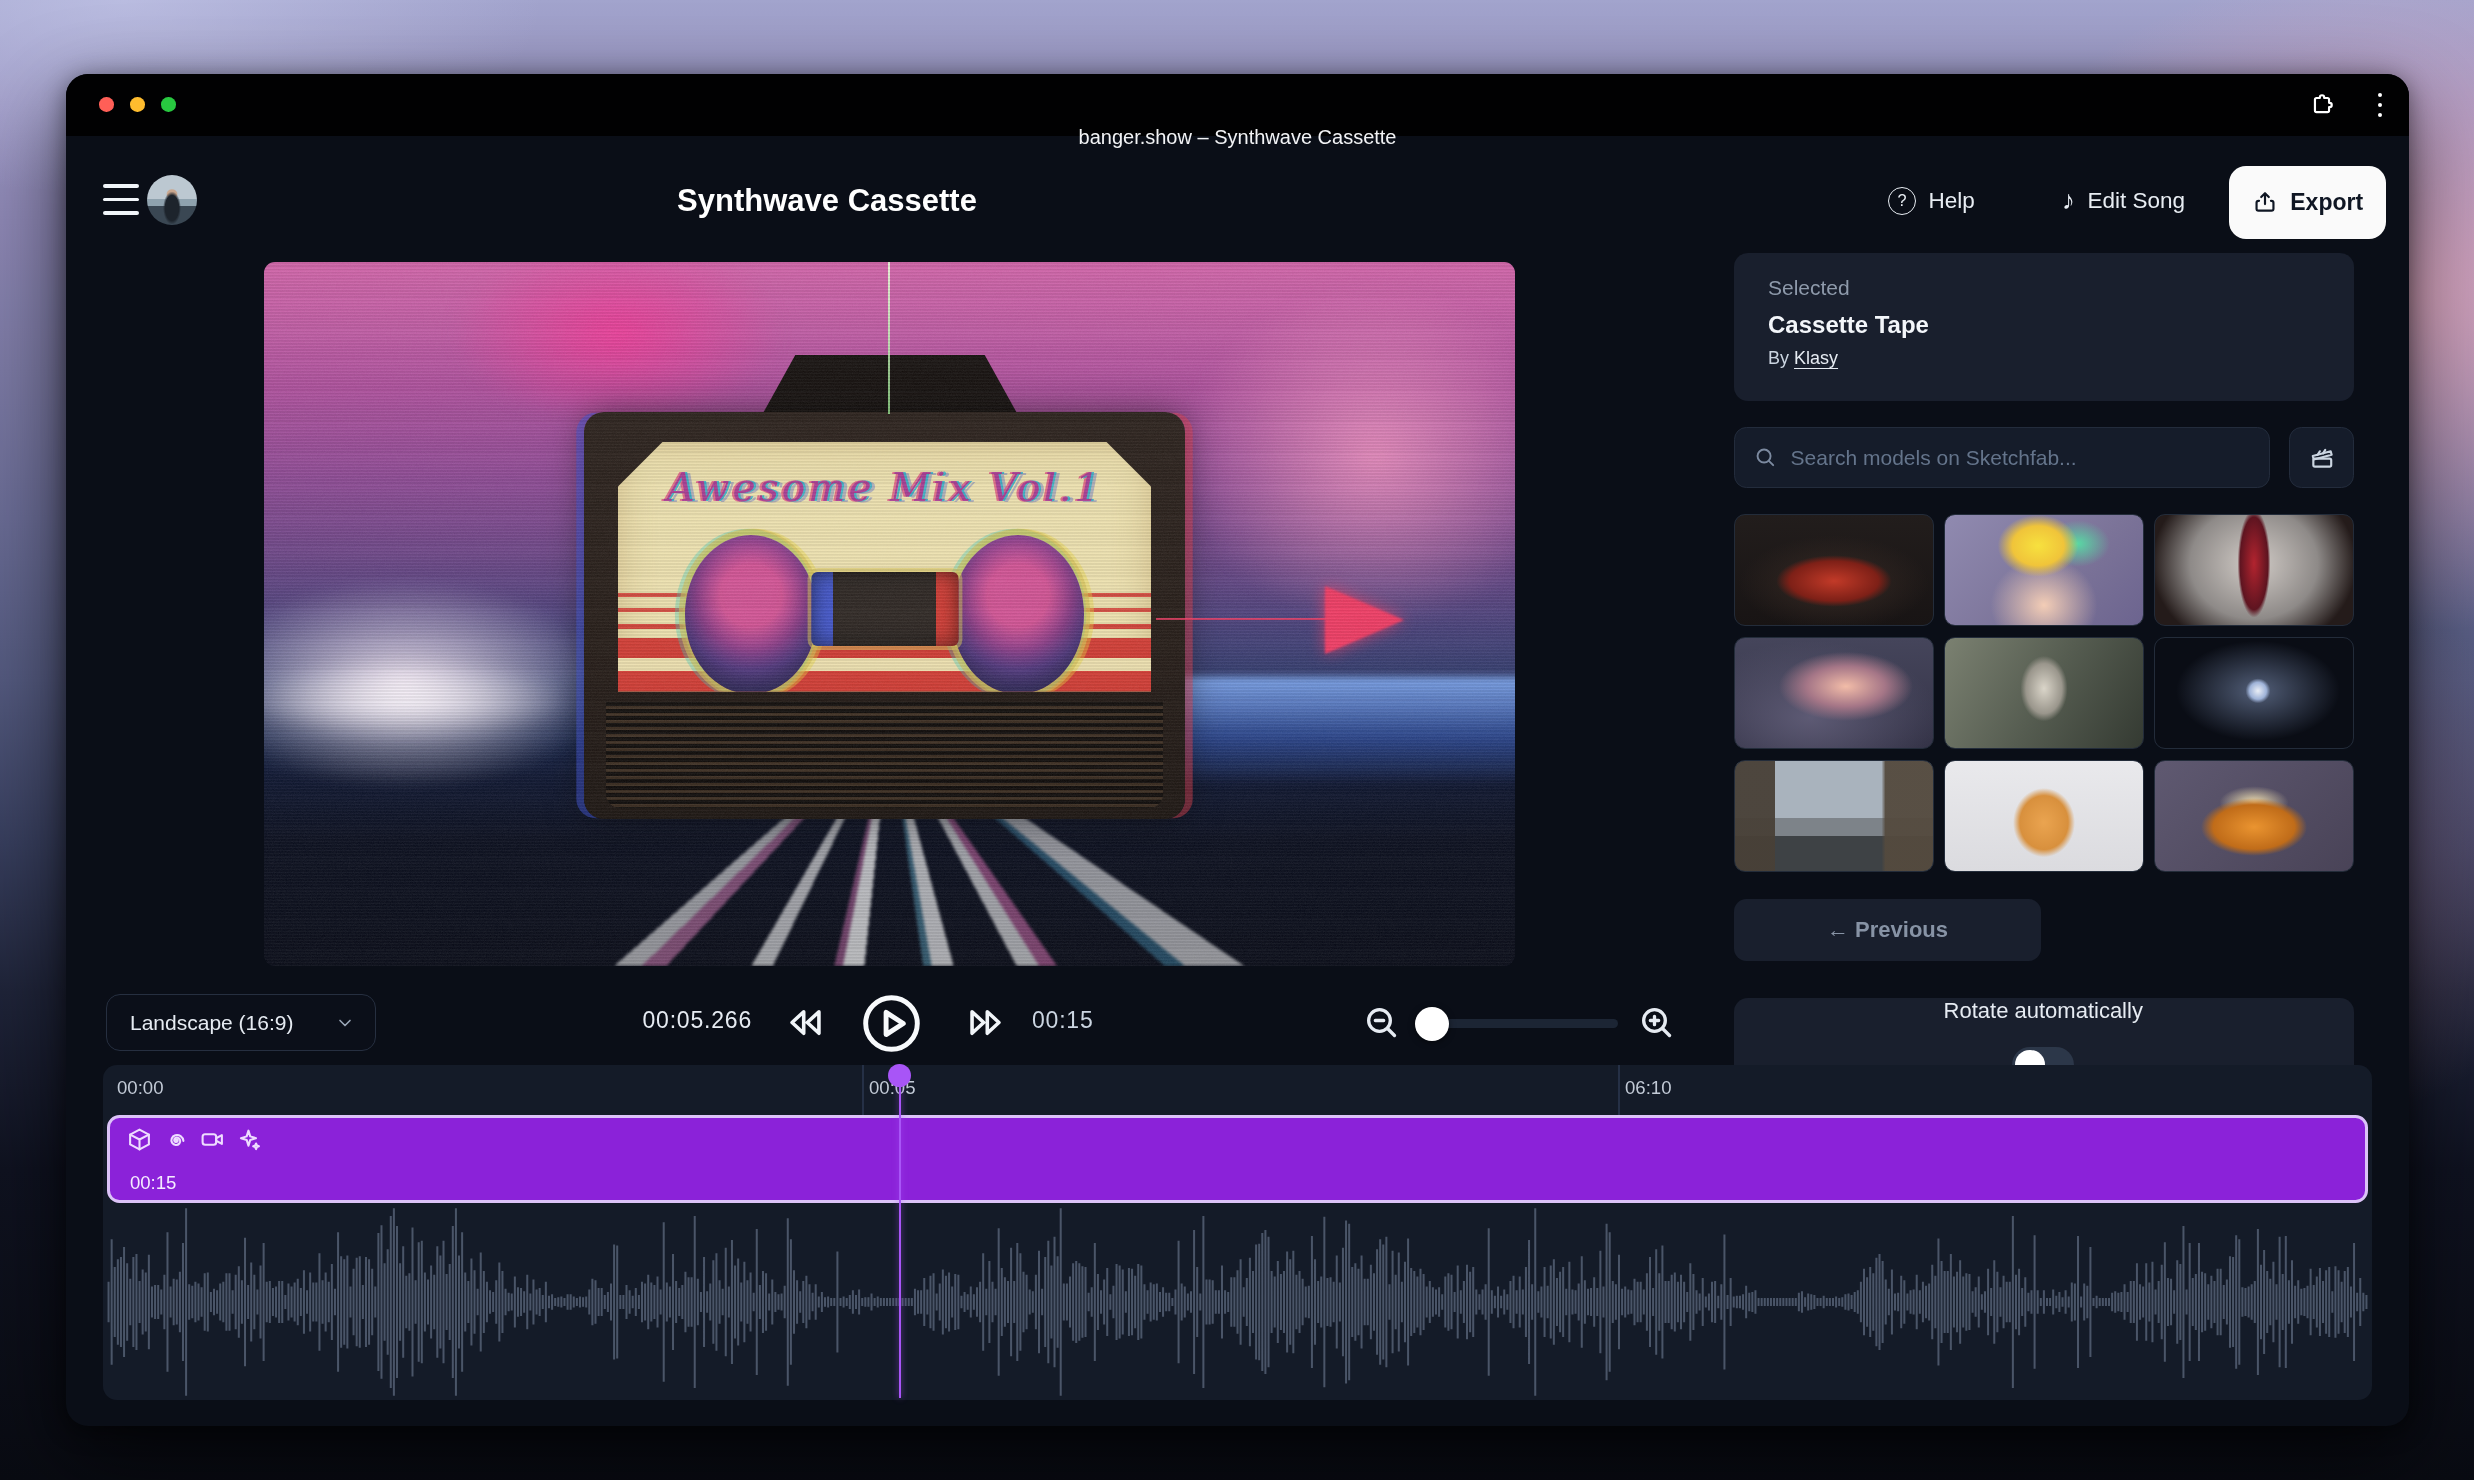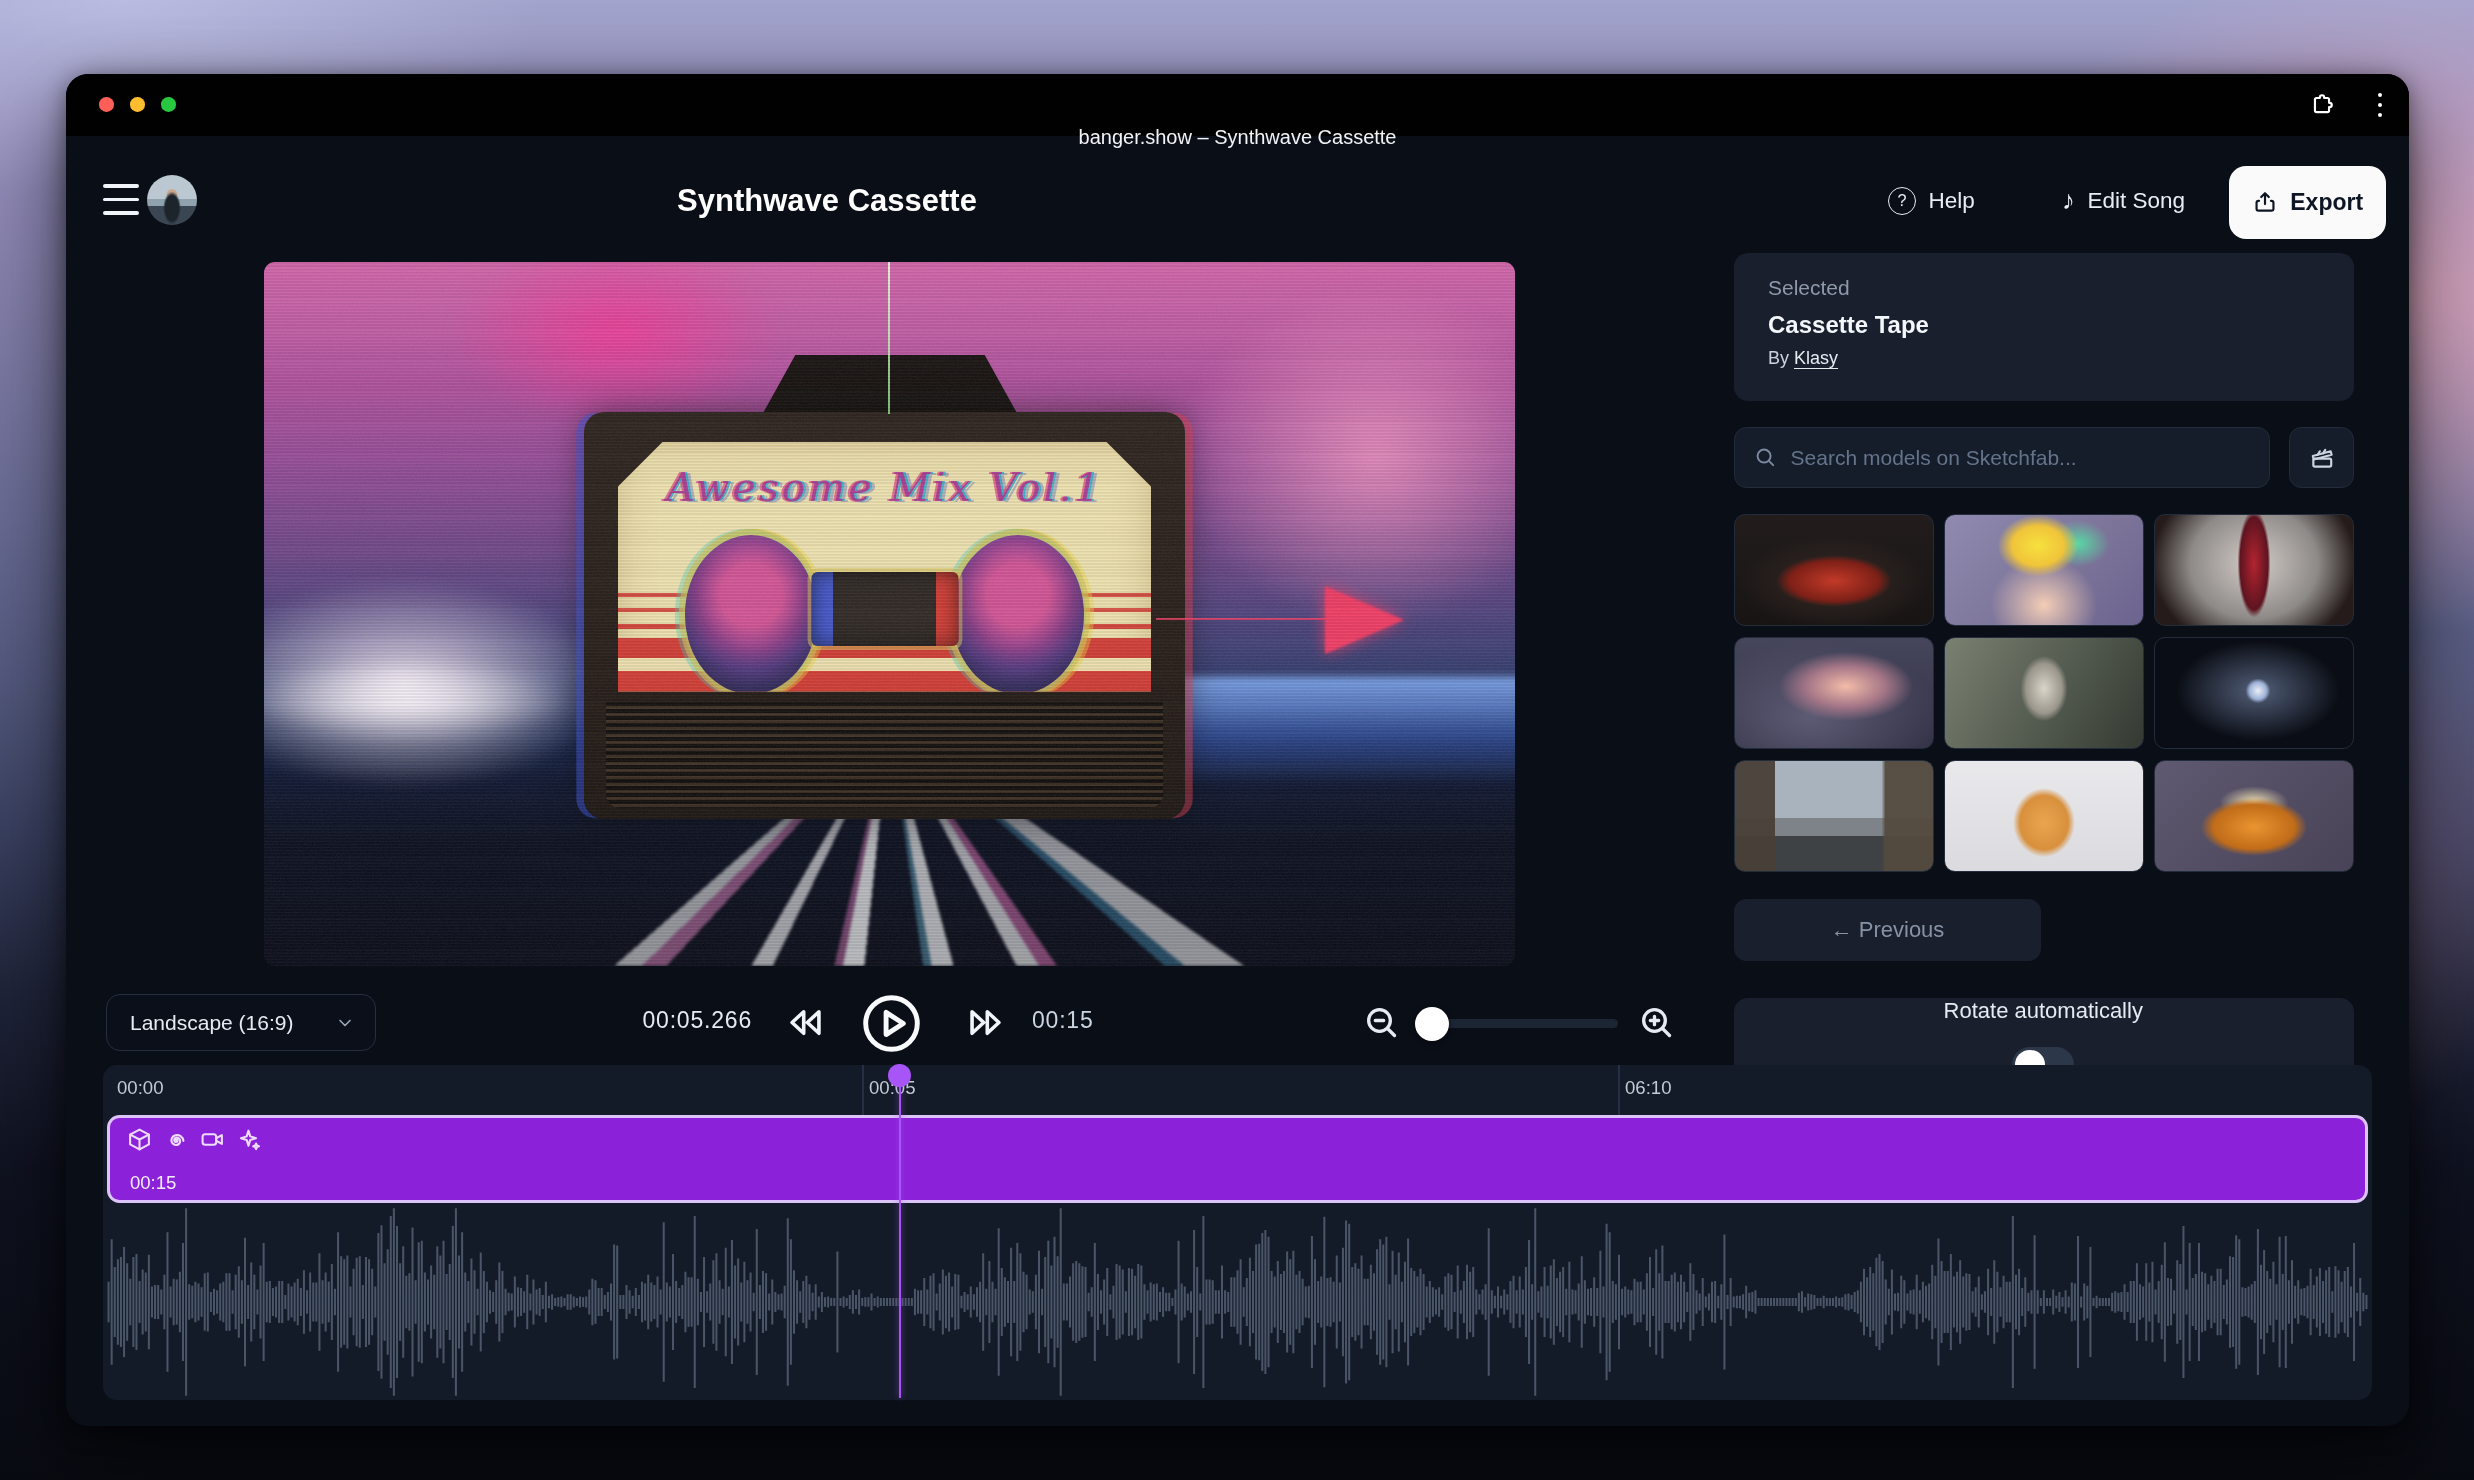--- a/index.html
+++ b/index.html
@@ -130,21 +130,21 @@
   .t1{background:radial-gradient(74px 33px at 50% 60%,#c23a28,#7e2017 60%,rgba(0,0,0,0) 78%),radial-gradient(116px 58px at 50% 62%,#372a24,rgba(0,0,0,0) 82%),linear-gradient(#221d1c,#181414);}
   .t2{background:radial-gradient(56px 43px at 47% 28%,#f7e13e,#f0c43a 46%,rgba(0,0,0,0) 72%),radial-gradient(43px 31px at 67% 26%,#59d8a4,rgba(0,0,0,0) 75%),radial-gradient(74px 66px at 50% 82%,#f3cdb6,rgba(0,0,0,0) 72%),linear-gradient(135deg,#908ab0,#7b7398 60%,#6c648f);}
   .t3{background:radial-gradient(20px 66px at 50% 44%,#b2242f,#5e1420 70%,rgba(0,0,0,0) 82%),radial-gradient(116px 101px at 50% 44%,#d2ccc7,#8e8a88 55%,#241b1a 88%),#1a1413;}
   .t4{background:radial-gradient(93px 48px at 56% 44%,#f2bca8,#a57687 42%,rgba(0,0,0,0) 72%),radial-gradient(155px 93px at 38% 72%,#5d5a74,rgba(0,0,0,0) 82%),linear-gradient(#45455b,#343347);}
   .t5{background:radial-gradient(31px 43px at 50% 46%,#dad5c9,#9a968c 58%,rgba(0,0,0,0) 76%),linear-gradient(120deg,#7b8171,#565d51 50%,#343a32);}
   .t6{background:radial-gradient(20px 20px at 52% 48%,#eaeef6,#9fb3d8 42%,rgba(0,0,0,0) 62%),radial-gradient(105px 64px at 52% 48%,rgba(142,162,202,.55),rgba(0,0,0,0) 78%),#0a0d15;}
   .t7{background:linear-gradient(90deg,rgba(72,64,55,.95) 0 20%,rgba(72,64,55,0) 20% 74%,rgba(84,74,62,.95) 76%),linear-gradient(#a9b3bd 0 52%,#7d8389 52% 68%,#3e4245 68%);}
   .t8{background:radial-gradient(43px 48px at 50% 56%,#eaa450,#d8903d 56%,rgba(0,0,0,0) 72%),linear-gradient(#e9e9ec,#dbdbdf);}
   .t9{background:radial-gradient(68px 37px at 50% 60%,#ea9430,#c06c19 60%,rgba(0,0,0,0) 78%),radial-gradient(48px 23px at 50% 38%,#f2e2b2,rgba(0,0,0,0) 72%),linear-gradient(135deg,#5f5971,#494357);}
   .nav-row { position:absolute; left:0; top:646px; width:620px; height:62px; display:flex; gap:8.5px; }
-  .btn-prev { width:307px; height:62px; background:#191f2d; border-radius:12.4px; display:flex; align-items:center; justify-content:center; color:#8793a5; font-size:22px; cursor:pointer; }
+  .btn-prev { width:307px; height:62px; background:#191f2d; border-radius:12.4px; display:flex; align-items:center; justify-content:center; color:#8793a5; font-size:22px; cursor:pointer;font-weight:bold; }
   .btn-next { flex:1; height:62px; background:#f8fafc; border-radius:12.4px; display:flex; align-items:center; justify-content:center; color:#0b1220; font-size:22px; font-weight:600; cursor:pointer; }
   .rotate-card { position:absolute; left:0; top:745px; width:620px; height:85px; background:#191f2d; border-radius:14px;
     display:flex; align-items:center; justify-content:space-between; padding:0 31px 0 29.5px;flex-direction:column; }
   .rotate-label { color:#e6ebf2; font-size:22px; }
   .toggle { width:62px; height:36px; border-radius:18px; background:#2c3749; position:relative; cursor:pointer; flex:none; }
   .toggle .knob { position:absolute; left:3.1px; top:3.1px; width:29.5px; height:29.5px; border-radius:50%; background:#fff; }
 
   
   .timeline { position:absolute; left:37px; top:991px; width:2269px; height:335px; background:#141b28; border-radius:14px; }
   .ruler-label { position:absolute; top:12.4px; color:#c2cad6; font-size:18.6px; }

